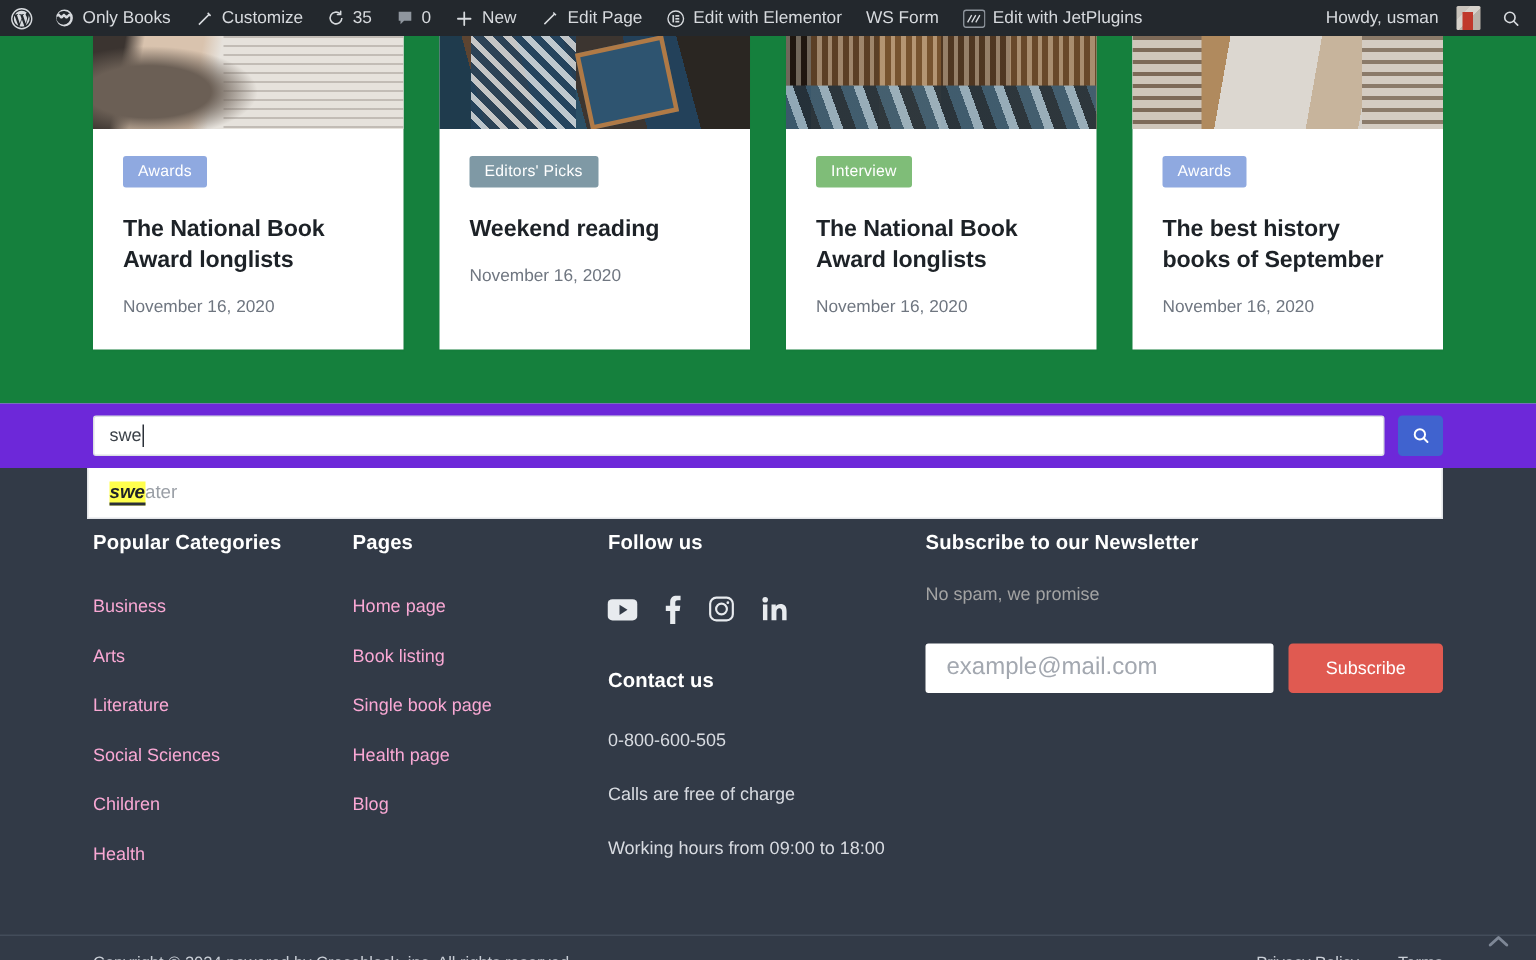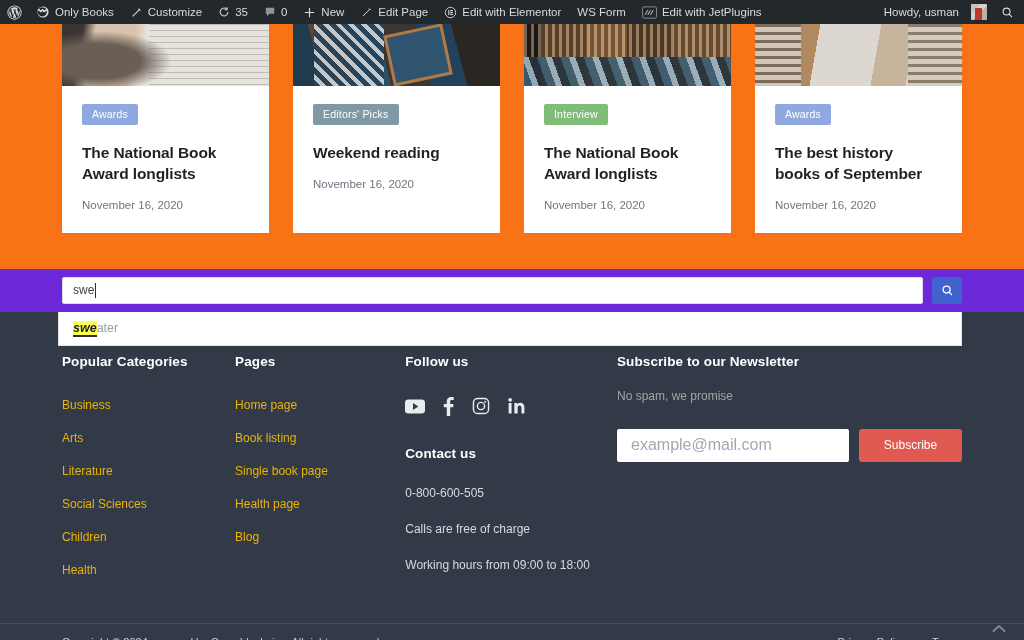--- a/index.html
+++ b/index.html
@@ -36,21 +36,21 @@
   .ab-avatar::after {
     content: ""; position: absolute; left: 4px; top: 4px;
     width: 7px; height: 12px; background: #c0392b;
   }
   .ab-search { padding: 0 10px 0 8px; }
 
   
   .page { width: 1024px; }
 
   .cards-section {
-    background: #f97316;
+    background: #15803d;
     padding: 0 0 36px 0;
   }
   .cards-row {
     display: flex; gap: 24px;
     padding: 0 62px;
   }
   .card {
     flex: 1 1 0; background: #ffffff;
     display: flex; flex-direction: column;
     box-shadow: 0 1px 2px rgba(0,0,0,.04);
@@ -192,21 +192,21 @@
   .fcol-2 { width: 172px; }
   .fcol-3 { width: 215px; }
   .fcol-4 { flex: 1 1 auto; }
   .fhead {
     font-size: 13.5px; font-weight: 700; color: #ffffff;
     letter-spacing: .1px;
   }
   .flist { margin-top: 26px; list-style: none; }
   .flist li { margin-bottom: 15px; }
   .flink {
-    font-size: 12px; color: #eab308; text-decoration: none;
+    font-size: 12px; color: #f9a8d4; text-decoration: none;
     cursor: pointer;
   }
   .socials { margin-top: 28px; display: flex; gap: 18px; align-items: center; }
   .soc { color: #e8ebef; display: inline-flex; cursor: pointer; }
   .soc svg { display: block; }
   .contact-head { margin-top: 30px; }
   .contact-line { margin-top: 22px; font-size: 12px; color: #d8dbe1; }
   .contact-line.first { margin-top: 25px; }
   .sub-note { margin-top: 20px; font-size: 12px; color: #a3a3a3; }
   .sub-form { margin-top: 26px; display: flex; gap: 10px; }

